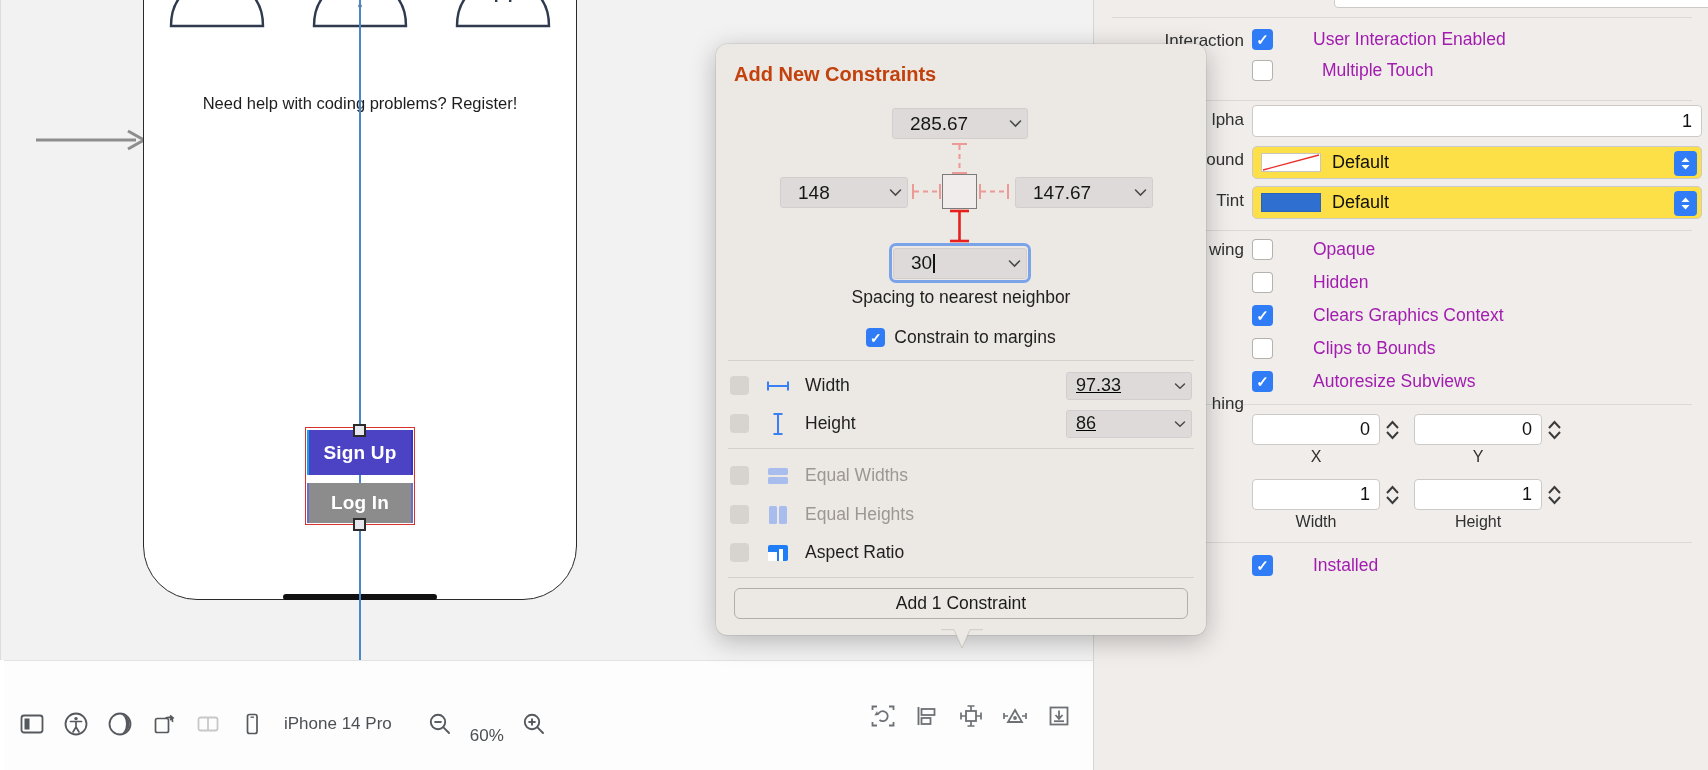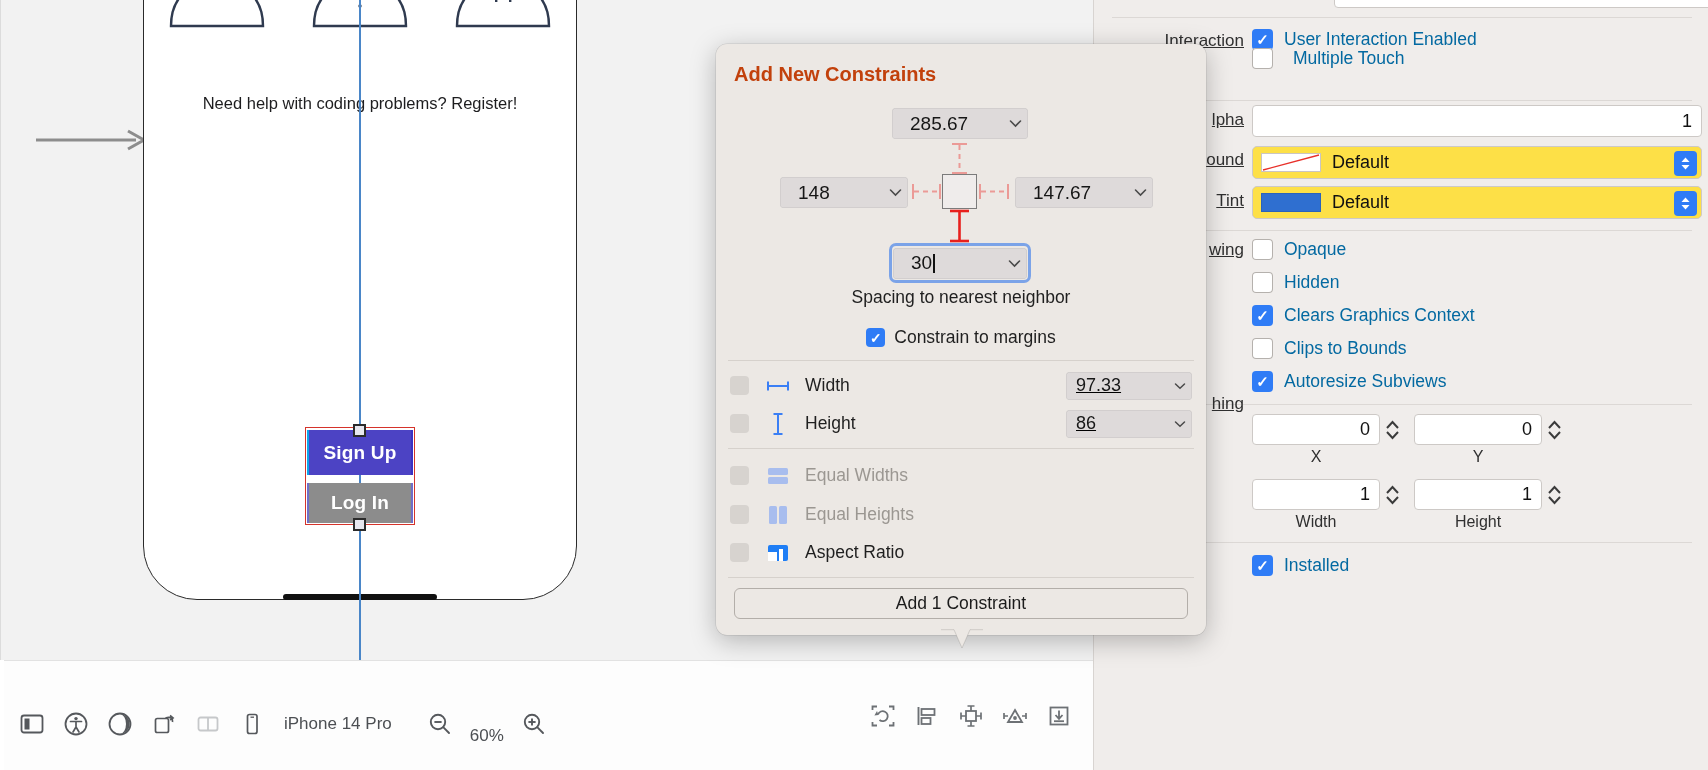--- a/index.html
+++ b/index.html
@@ -195,26 +195,26 @@
   }
 
   
   #inspector{
     position:absolute; left:1093px; top:0; width:615px; height:770px;
     background:#f0edeb; border-left:1px solid #d8d4d1; overflow:hidden;
   }
   .insp-divider{ position:absolute; left:18px; width:580px; height:1px; background:#dcd8d5; }
   .insp-label{
     position:absolute; font-size:17px; color:#303030; text-align:right;
-    right:0; width:200px;text-decoration:underline;
+    right:0; width:200px;
   }
   .insp-cb-row{
     position:absolute; display:flex; align-items:center; gap:11px;
   }
-  .insp-cb-row .lbl{ font-size:17.5px; color:#0369a1; white-space:nowrap; }
+  .insp-cb-row .lbl{ font-size:17.5px; color:#a21caf; white-space:nowrap;margin-left:29px; }
   .cb-lg{ width:21px; height:21px; border-radius:4px; display:flex; align-items:center; justify-content:center; flex:0 0 auto;}
   .cb-lg.on{ background:#2f7cf6; }
   .cb-lg.off{ background:#ffffff; box-shadow:inset 0 0 0 1px #b5b1ad; }
   .cb-lg .tick{ color:#fff; font-size:15px; font-weight:bold; line-height:1; }
 
   .txtfield{
     position:absolute; background:#ffffff; border:1px solid #cdc9c6; border-radius:4px;
     display:flex; align-items:center; justify-content:flex-end;
     font-size:18px; color:#111; padding-right:9px;
   }
@@ -575,21 +575,21 @@
 
   <div class="insp-divider" style="top:17px;"></div>
 
   <div class="insp-label" style="left:-50px; top:31px; width:200px;">Interaction</div>
   <div class="insp-cb-row" style="left:158px; top:29px;">
     <span class="cb-lg on">
         <span class="tick">✓</span>
       </span>
     <span class="lbl">User Interaction Enabled</span>
   </div>
-  <div class="insp-cb-row" style="left:158px; top:48px;gap:20px;">
+  <div class="insp-cb-row" style="left:158px; top:60px;gap:20px;">
     <span class="cb-lg off"></span>
     <span class="lbl">Multiple Touch</span>
   </div>
 
   <div class="insp-divider" style="top:100px;"></div>
 
   <div class="insp-label" style="left:-50px; top:110px; width:200px;">lpha</div>
   <div class="txtfield" style="left:158px; top:105px; width:450px; height:32px;">
     <span>1</span>
   </div>

